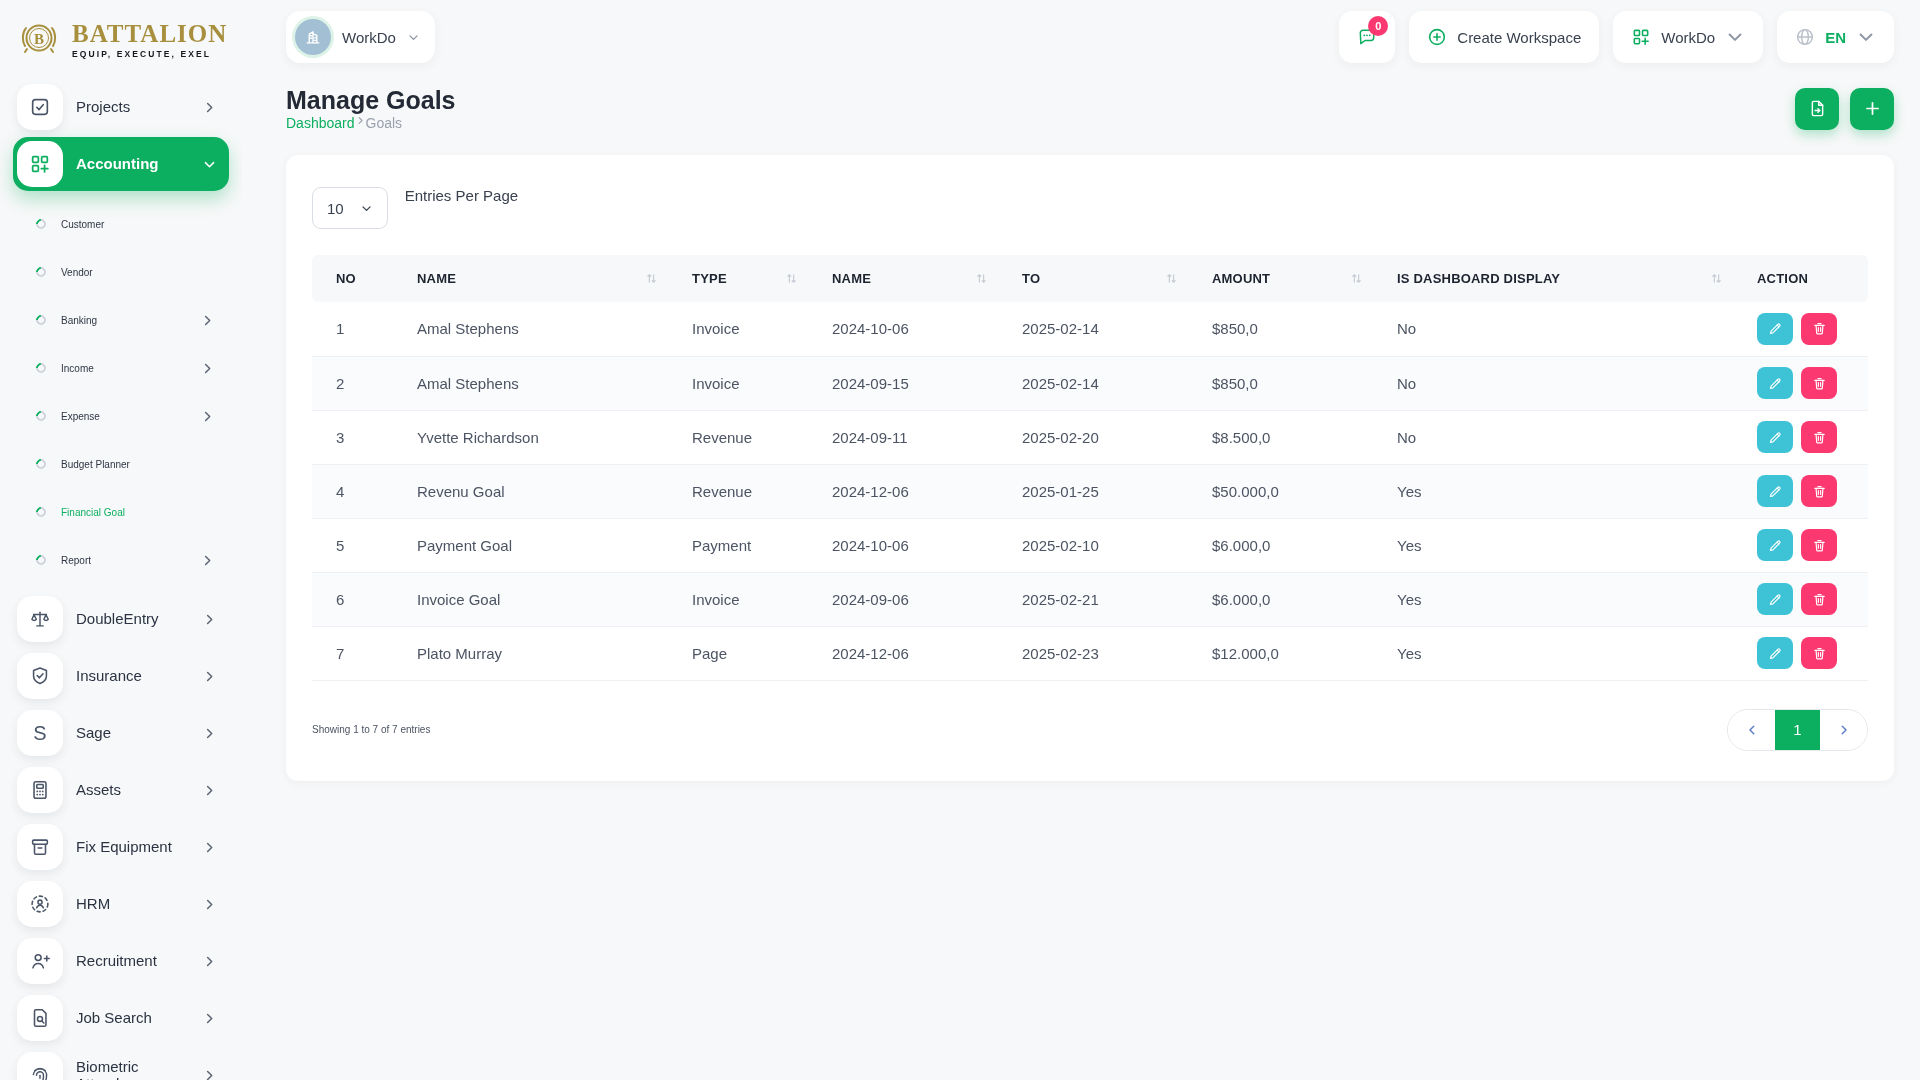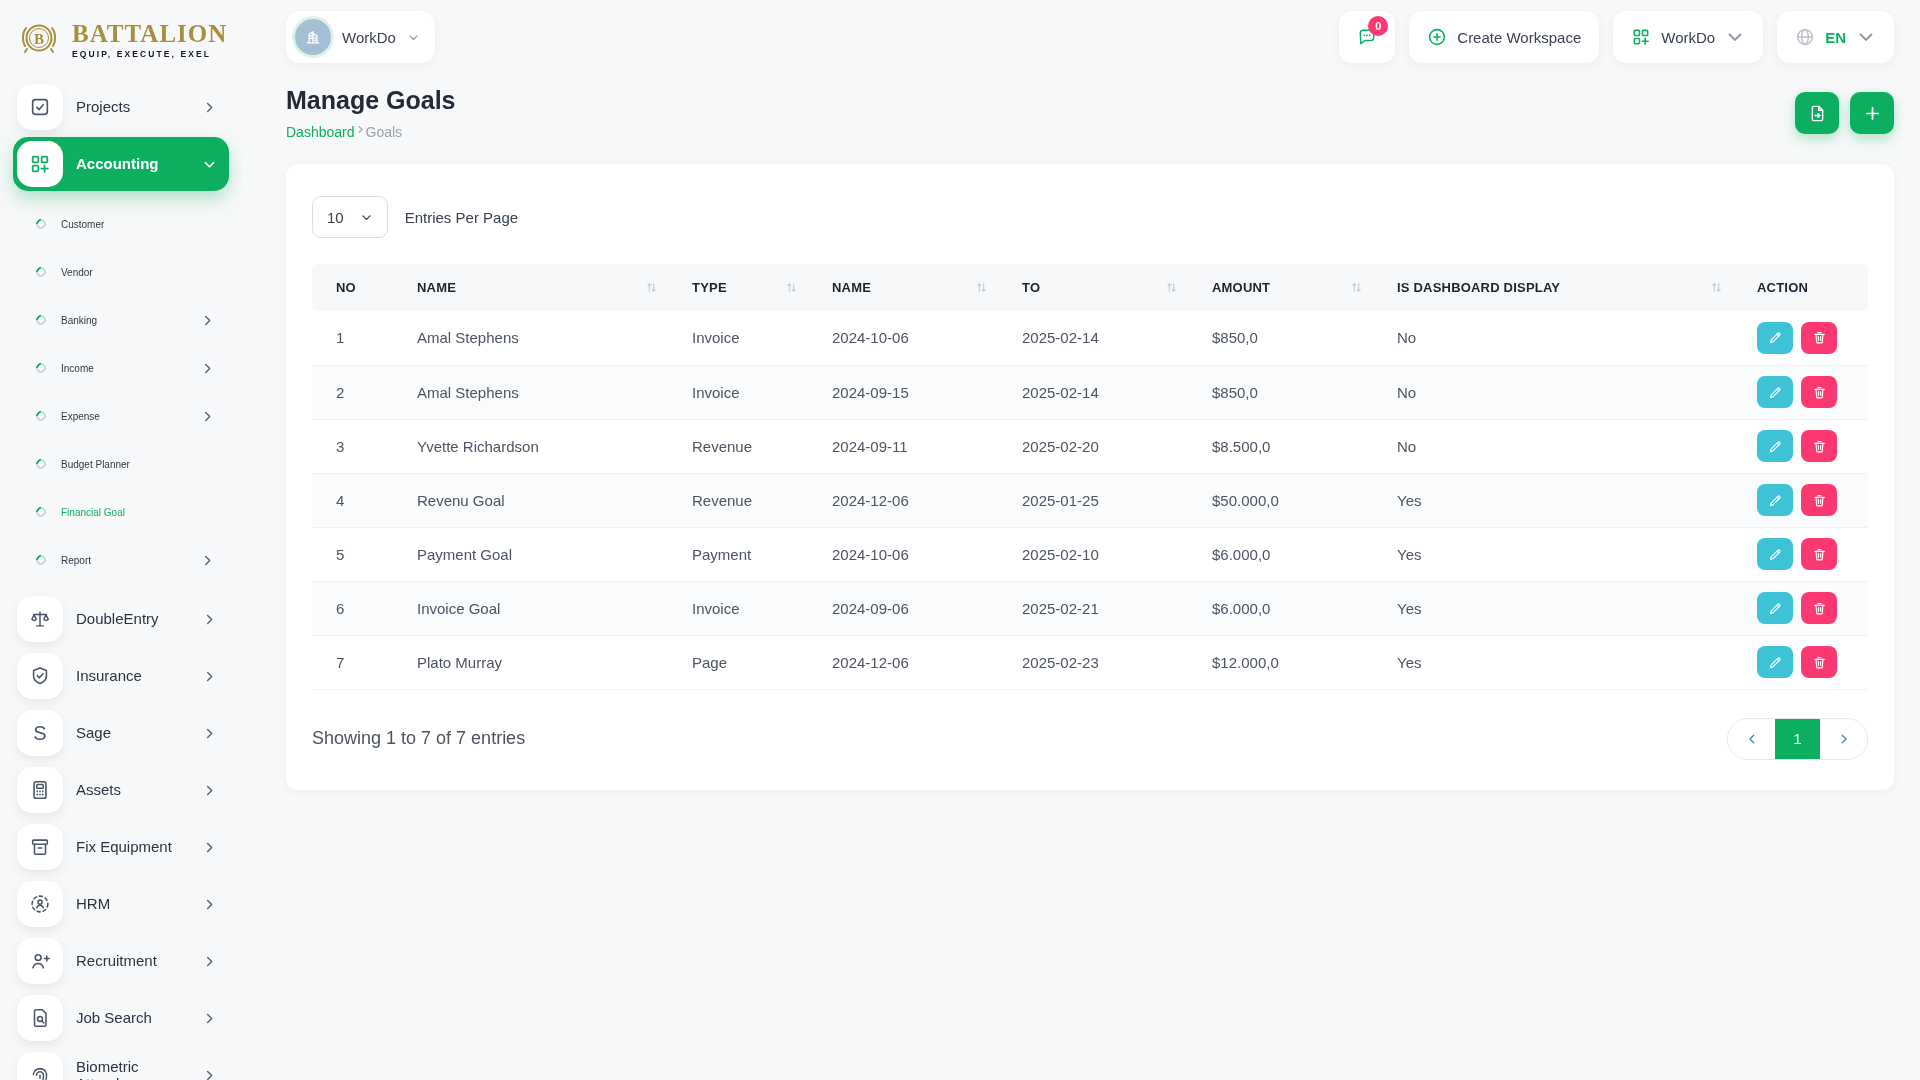--- a/index.html
+++ b/index.html
@@ -47,32 +47,32 @@
   .ws-name{font-size:15px;color:#39414f;}
   .topbar-right{display:flex;gap:14px;align-items:center;}
   .tb-btn{position:relative;background:#fff;border:none;border-radius:13px;height:52px;display:flex;align-items:center;gap:10px;padding:0 18px;font-size:15px;color:#39414f;box-shadow:0 3px 10px rgba(44,63,88,.06);cursor:pointer;}
   .tb-btn svg{width:20px;height:20px;}
   .badge{position:absolute;top:5px;right:7px;min-width:20px;height:20px;border-radius:10px;background:var(--pink);color:#fff;font-size:11px;font-weight:700;display:flex;align-items:center;justify-content:center;padding:0 5px;}
   .icon-green{color:var(--green);} .icon-gray{color:#b9bfc9;}
   .lang-code{color:var(--green);font-weight:700;}
   .chev-sm{width:13px;height:13px;color:#8e96a3;}
 
   .page-head{display:flex;justify-content:space-between;align-items:center;margin-top:12px;}
-  .page-title{font-size:25px;font-weight:700;color:var(--txt-dark);margin-bottom:9px;}
+  .page-title{font-size:25px;font-weight:700;color:var(--txt-dark);}
   .breadcrumb{display:flex;align-items:flex-start;gap:0;font-size:14px;}
   .bc-root{color:var(--green);cursor:pointer;}
   .bc-sep{width:11px;height:11px;color:var(--txt-mute);}
   .bc-cur{color:var(--txt-mute);}
   .page-actions{display:flex;gap:11px;}
   .pa-btn{width:44px;height:42px;border-radius:10px;border:none;background:var(--green);color:#fff;display:flex;align-items:center;justify-content:center;box-shadow:0 5px 12px rgba(12,175,96,.3);cursor:pointer;}
   .pa-btn svg{width:19px;height:19px;}
 
   .card{background:#fff;border-radius:12px;margin-top:24px;padding:32px 26px 30px;box-shadow:0 2px 8px rgba(44,63,88,.05);}
   .card-toolbar{display:flex;justify-content:space-between;align-items:center;margin-bottom:26px;}
-  .toolbar-left{display:flex;align-items:center;}
+  .toolbar-left{display:flex;}
   .select-box{display:inline-flex;align-items:center;gap:16px;border:1px solid var(--border);border-radius:9px;height:42px;padding:0 14px;font-size:15px;color:#39414f;background:#fff;cursor:pointer;}
   .select-box .chev-sm{color:#39414f;}
   .entries-label{margin-left:17px;font-size:15px;color:#39414f;}
   .toolbar-right{display:flex;gap:12px;align-items:center;}
   .tool-btn{width:46px;height:42px;border-radius:9px;border:none;color:#fff;display:flex;align-items:center;justify-content:center;cursor:pointer;}
   .tool-btn svg{width:18px;height:18px;}
   .tool-btn.export{background:var(--cyan);} .tool-btn.undo{background:var(--pink);} .tool-btn.refresh{background:var(--orange);}
   .search-input{width:198px;height:42px;border:1px solid var(--border);border-radius:9px;padding:0 16px;font-size:15px;color:#39414f;background:#fff;outline:none;margin-left:8px;}
   .search-input::placeholder{color:#8e96a3;}
 
@@ -84,21 +84,21 @@
   .sort-ic{width:13px;height:13px;color:#c4c9d2;flex:none;}
   tbody td{height:54px;font-size:15px;color:#4c5463;padding:0 10px;border-bottom:1px solid var(--line);}
   tbody td:first-child{padding-left:24px;}
   tbody tr:nth-child(even){background:#fafbfc;}
   .actions{display:flex;gap:8px;align-items:center;}
   .act{width:36px;height:32px;border-radius:8px;border:none;color:#fff;display:flex;align-items:center;justify-content:center;cursor:pointer;}
   .act svg{width:15px;height:15px;}
   .act.edit{background:var(--cyan);} .act.del{background:var(--pink);}
 
   .card-footer{display:flex;justify-content:space-between;align-items:center;margin-top:28px;}
-  .showing{font-size:18px;color:#4c5463;}
+  .showing{font-size:10px;color:#4c5463;}
   .pagination{display:flex;border:1px solid #e4e7eb;border-radius:22px;overflow:hidden;height:42px;background:#fff;}
   .page-prev,.page-next{width:47px;display:flex;align-items:center;justify-content:center;color:#5b7cc4;cursor:pointer;background:#fff;border:none;}
   .page-prev svg,.page-next svg{width:14px;height:14px;}
   .page-num{width:45px;background:var(--green);color:#fff;display:flex;align-items:center;justify-content:center;font-size:15px;cursor:pointer;}
 </style>
 </head>
 <body>
 
 <svg width="0" height="0" style="position:absolute">
   <defs>

